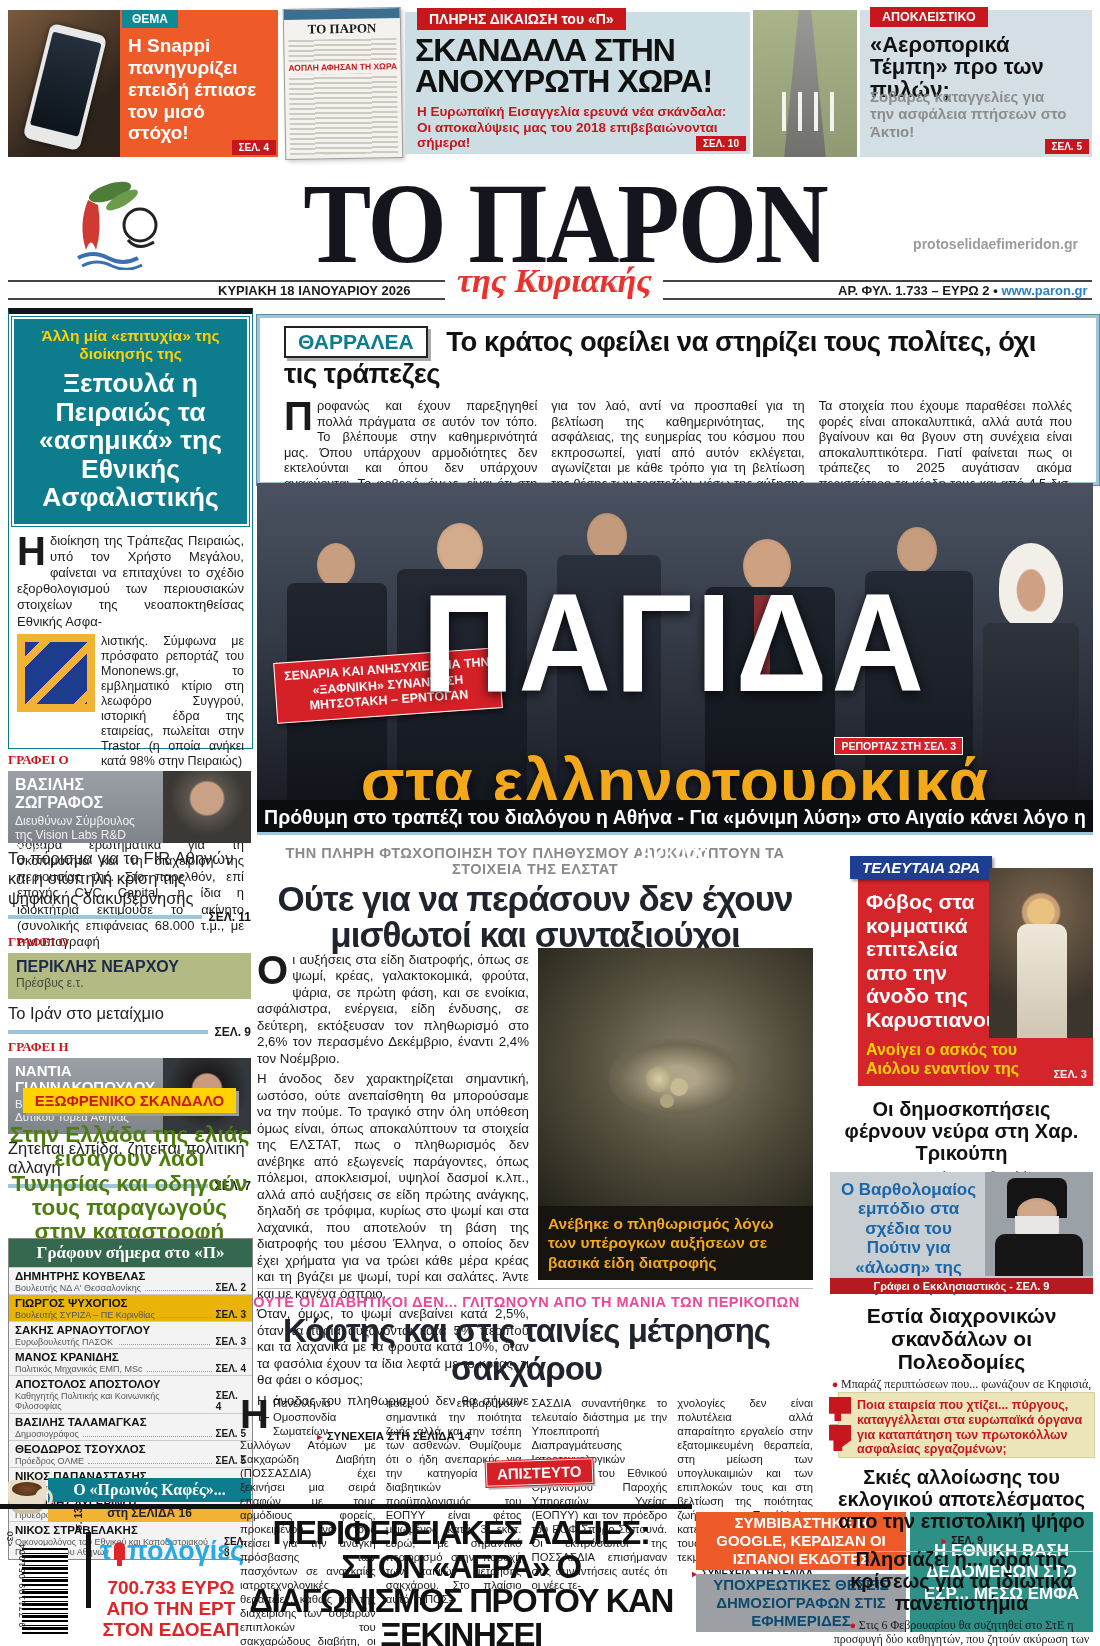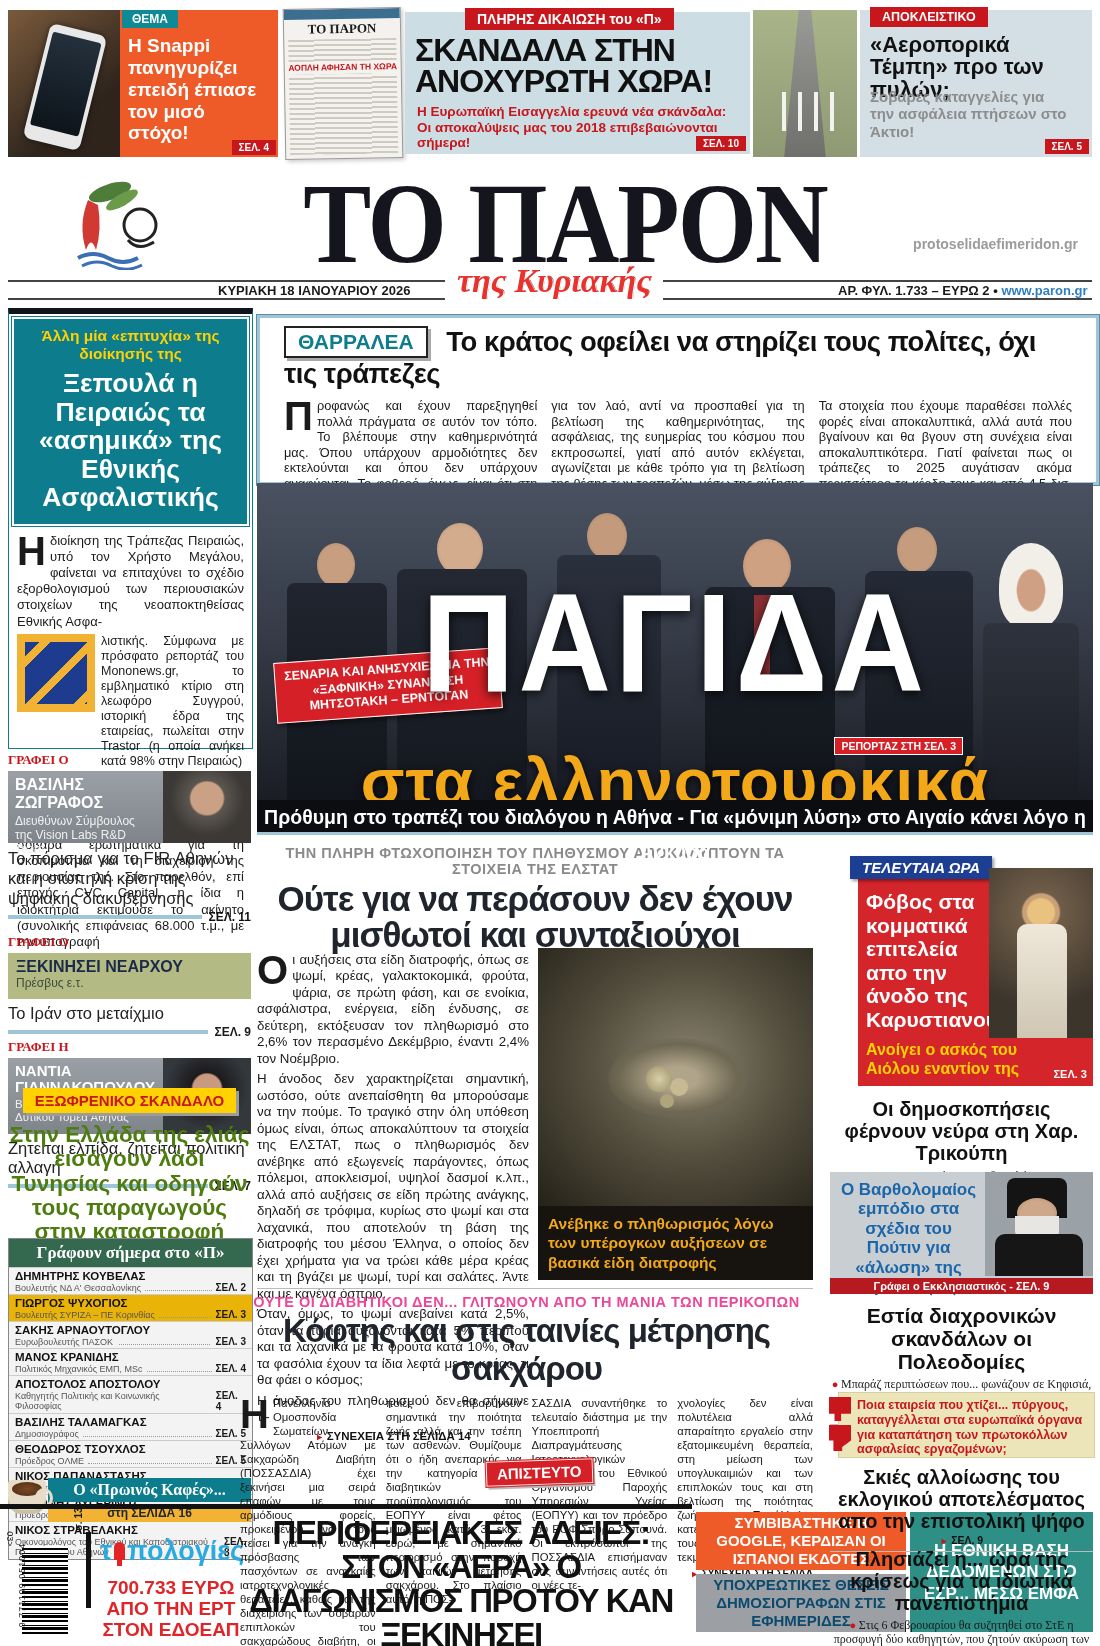--- a/index.html
+++ b/index.html
@@ -53,21 +53,21 @@
 
   <div class="abs" style="left:284px;top:8px;width:116px;height:149px;background:#f4f2ee;border:1px solid #999;transform:rotate(-1deg);box-shadow:2px 2px 4px #0003;overflow:hidden;">
     <div style="background:#3c6e8f;height:10px;"></div>
     <div class="serif" style="text-align:center;font-weight:bold;font-size:13px;margin-top:2px;">ΤΟ ΠΑΡΟΝ</div>
     <div style="height:22px;margin:2px 4px;background:repeating-linear-gradient(0deg,#cfcabf 0 2px,#f4f2ee 2px 5px);"></div>
     <div style="color:#c8161d;font-weight:bold;font-size:8.5px;text-align:center;line-height:1;">ΑΟΠΛΗ ΑΦΗΣΑΝ ΤΗ ΧΩΡΑ</div>
     <div style="height:80px;margin:2px 4px;background:repeating-linear-gradient(0deg,#cfcabf 0 2px,#f4f2ee 2px 5px),linear-gradient(90deg,#f4f2ee 30%,#b9b4a6 30% 70%,#f4f2ee 70%);"></div>
   </div>
 
   <div class="abs" style="left:405px;top:12px;width:345px;height:142px;background:#ccdde3;">
-    <div class="abs kickerbox" style="left:12px;top:-4px;font-size:14px;margin-left:48px;">ΠΛΗΡΗΣ ΔΙΚΑΙΩΣΗ του «Π»</div>
+    <div class="abs kickerbox" style="left:12px;top:-4px;font-size:14px;">ΠΛΗΡΗΣ ΔΙΚΑΙΩΣΗ του «Π»</div>
     <div class="abs" style="left:10px;top:23px;width:330px;font-size:32px;font-weight:900;line-height:0.98;letter-spacing:-1px;color:#111;">ΣΚΑΝΔΑΛΑ ΣΤΗΝ ΑΝΟΧΥΡΩΤΗ ΧΩΡΑ!</div>
     <div class="abs" style="left:12px;top:92px;width:310px;color:#c8161d;font-weight:bold;font-size:13.5px;line-height:1.15;">Η Ευρωπαϊκή Εισαγγελία ερευνά νέα σκάνδαλα: Οι αποκαλύψεις μας του 2018 επιβεβαιώνονται σήμερα!</div>
     <div class="abs tag" style="right:4px;bottom:3px;font-size:10px;">ΣΕΛ. 10</div>
   </div>
 
   <div class="abs runway" style="left:753px;top:10px;width:104px;height:147px;">
     <div class="strip"></div>
       <div class="marks"></div>
   </div>
 
@@ -130,21 +130,21 @@
       <div style="flex:0 0 88px;background:radial-gradient(circle at 50% 38%,#caa184 16px,#5c5650 18px,#3b3835 60%);"></div>
     </div>
     <div style="font-size:16.5px;line-height:1.2;margin-top:6px;color:#222;">Το πόρισμα για το FIR Αθηνών και η σιωπηλή κρίση της ψηφιακής διακυβέρνησης</div>
     <div style="display:flex;align-items:center;gap:6px;margin-top:2px;">
       <div style="flex:1;height:4px;background:#9fc6d8;"></div>
       <div class="pg-red" style="font-size:12px;color:#111;font-weight:bold;">ΣΕΛ. 11</div>
     </div>
 
     <div class="pg-red" style="font-size:13px;font-family:'Liberation Serif',serif;font-weight:bold;margin-top:10px;">ΓΡΑΦΕΙ Ο</div>
     <div style="background:#b4ba84;margin-top:3px;padding:5px 8px;height:36px;">
-      <div style="color:#1c2a4a;font-weight:bold;font-size:16px;">ΞΕΚΙΝΗΣΕΙ ΝΕΑΡΧΟΥ</div>
+      <div style="color:#1c2a4a;font-weight:bold;font-size:16px;">ΠΕΡΙΚΛΗΣ ΝΕΑΡΧΟΥ</div>
       <div style="color:#3c4a38;font-size:12px;">Πρέσβυς ε.τ.</div>
     </div>
     <div style="font-size:16.5px;margin-top:5px;color:#222;">Το Ιράν στο μεταίχμιο</div>
     <div style="display:flex;align-items:center;gap:6px;margin-top:2px;">
       <div style="flex:1;height:4px;background:#9fc6d8;"></div>
       <div style="font-size:12px;font-weight:bold;">ΣΕΛ. 9</div>
     </div>
 
     <div class="pg-red" style="font-size:13px;font-family:'Liberation Serif',serif;font-weight:bold;">ΓΡΑΦΕΙ Η</div>
     <div style="display:flex;height:76px;margin-top:3px;">

